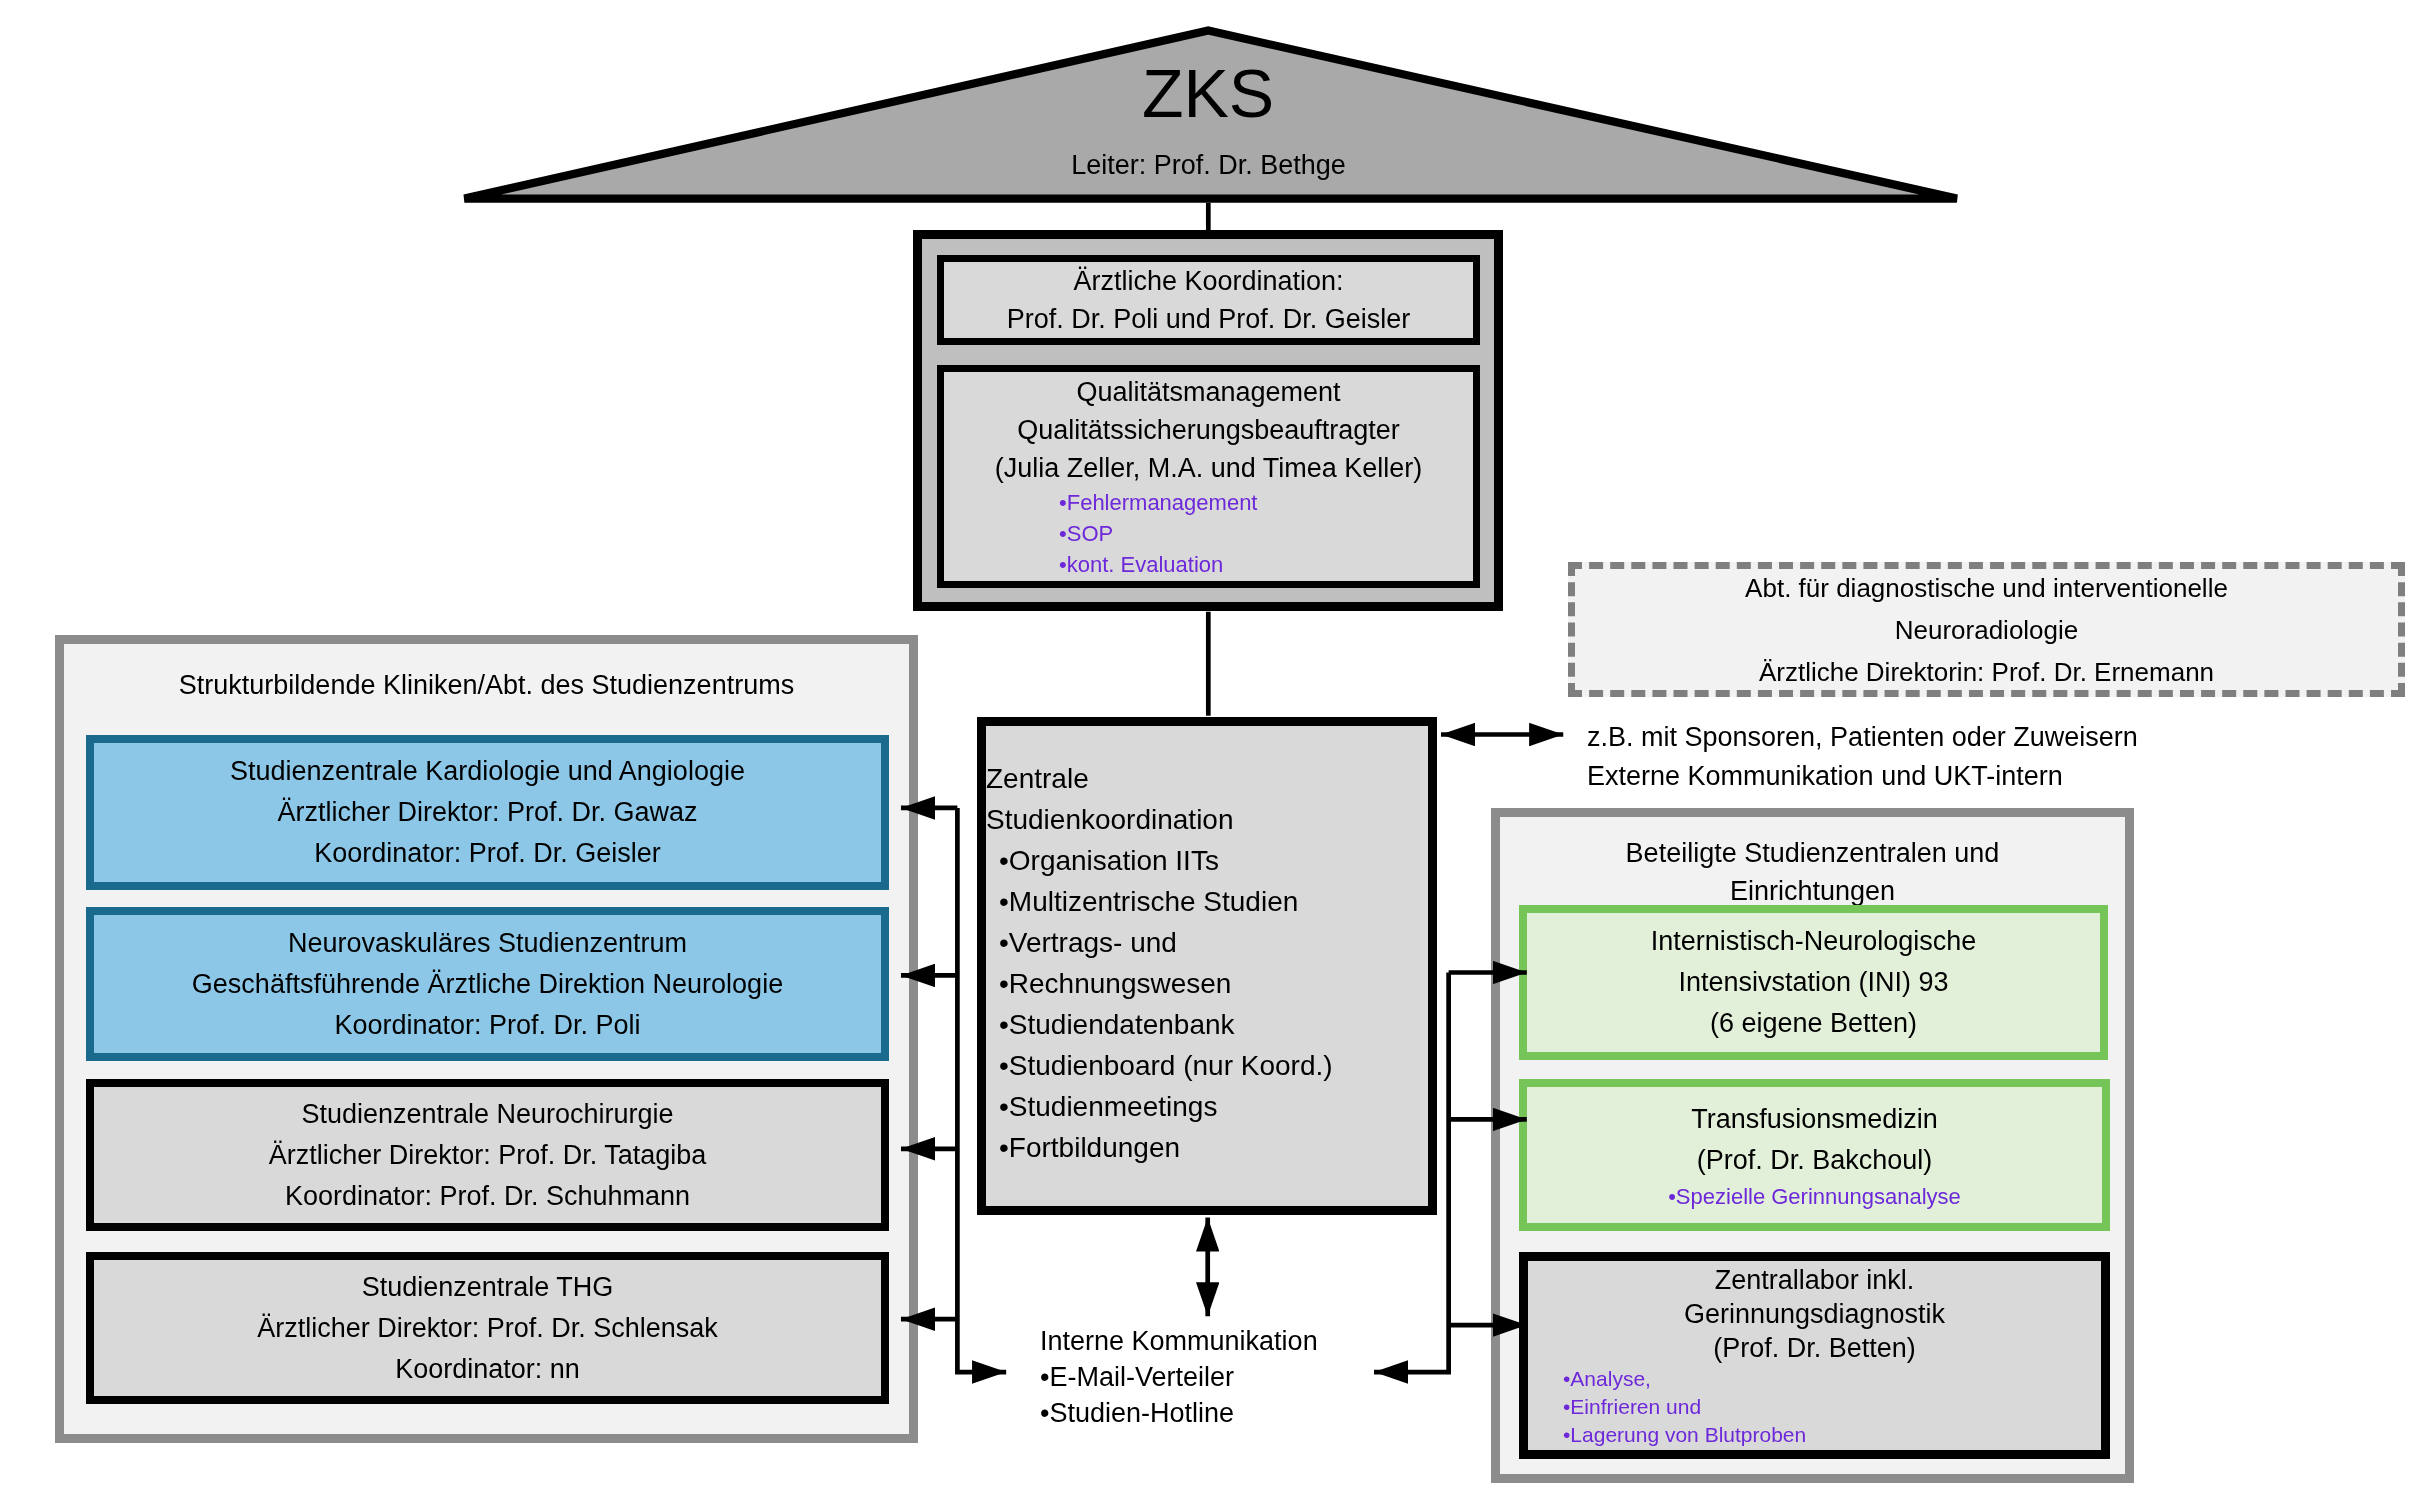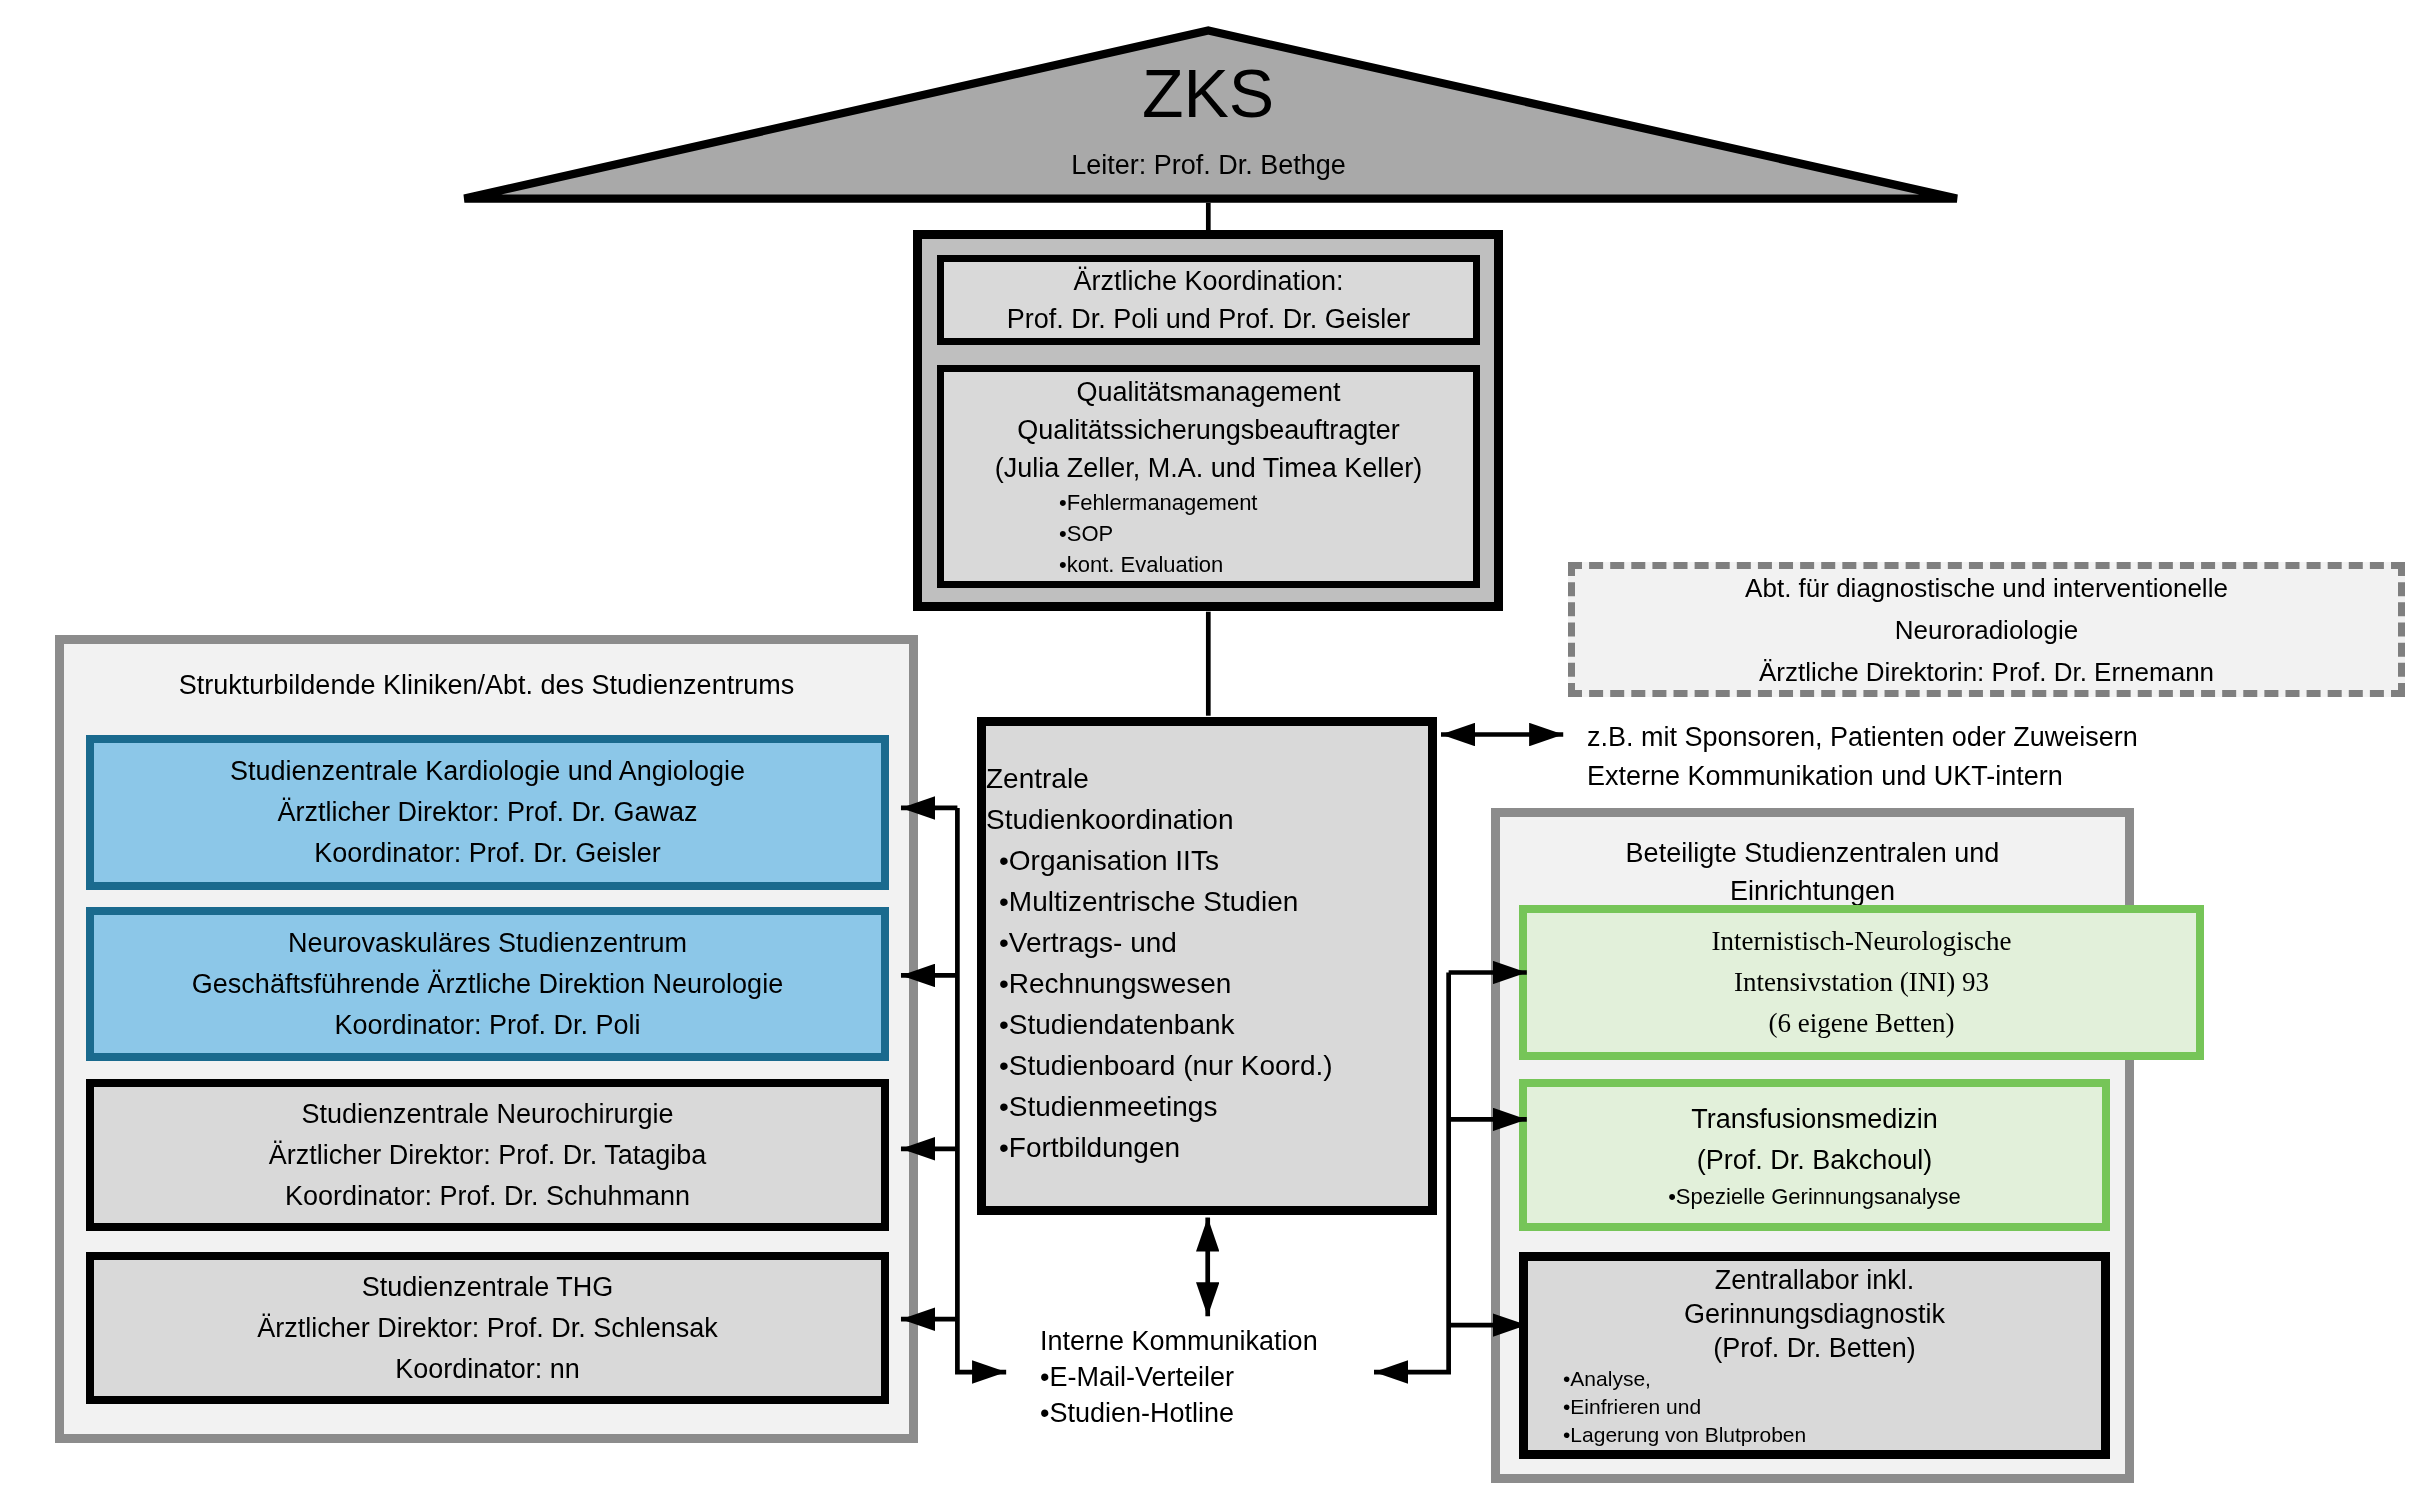--- a/index.html
+++ b/index.html
@@ -11,21 +11,21 @@
   .container-gray{background:#F2F2F2;border:9.4px solid #8C8C8C;}
   .panel-title{font-size:27px;line-height:38px;color:#000;text-align:center;}
 
   .node{display:flex;flex-direction:column;justify-content:center;align-items:center;text-align:center;}
   .node .ln{font-size:27px;line-height:41px;color:#000;width:100%;}
   .blue-node{background:#8CC7E8;border:8.2px solid #1A6A8E;}
   .graybk-node{background:#D9D9D9;border:8.2px solid #000;}
   .green-node{background:#E2F0DA;border:8.2px solid #76C558;}
   .lab-node{background:#D9D9D9;border:9.4px solid #000;}
   .lab-node .ln{line-height:34px;}
-  .sub-bullet{font-size:22px;line-height:31px;color:#000000;}
+  .sub-bullet{font-size:22px;line-height:31px;color:#6d28d9;}
   .lab-bullets{width:100%;text-align:left;padding-left:35px;box-sizing:border-box;}
   .lab-bullets .sub-bullet{font-size:21px;line-height:28px;}
 
   .top-container{background:#BFBFBF;border:9.4px solid #000;}
   .inner-box{background:#D9D9D9;border:7px solid #000;display:flex;flex-direction:column;justify-content:center;}
   .inner-box .ln{font-size:27px;line-height:38px;text-align:center;color:#000;}
   .qm-bullets{padding-left:115px;text-align:left;}
 
   .dashed-box{background:#F2F2F2;border:7px dashed #7F7F7F;display:flex;flex-direction:column;justify-content:center;}
   .dashed-box .ln{font-size:26px;line-height:42px;text-align:center;color:#000;}
@@ -145,21 +145,21 @@
   <div class="abs z3 free-text" style="left:1040px;top:1323px;width:411px;">
     <div class="ln">Interne Kommunikation</div>
     <div class="ln">•E-Mail-Verteiler</div>
     <div class="ln">•Studien-Hotline</div>
   </div>
 
   <div class="abs z1 container-gray" style="left:1491px;top:808px;width:643px;height:675px;padding-top:16.5px;">
     <div class="panel-title">Beteiligte Studienzentralen und</div>
     <div class="panel-title">Einrichtungen</div>
   </div>
-  <div class="abs z1 node green-node" style="left:1519px;top:905px;width:685px;height:155px;font-family:Liberation Serif, serif;">
+  <div class="abs z1 node green-node" style="left:1519px;top:905px;width:589px;height:155px;">
     <div class="ln">Internistisch-Neurologische</div>
     <div class="ln">Intensivstation (INI) 93</div>
     <div class="ln">(6 eigene Betten)</div>
   </div>
   <div class="abs z1 node green-node" style="left:1519px;top:1079px;width:591px;height:152px;">
     <div class="ln">Transfusionsmedizin</div>
     <div class="ln">(Prof. Dr. Bakchoul)</div>
     <div class="sub-bullet">•Spezielle Gerinnungsanalyse</div>
   </div>
   <div class="abs z1 node lab-node" style="left:1519px;top:1252px;width:591px;height:207px;">

